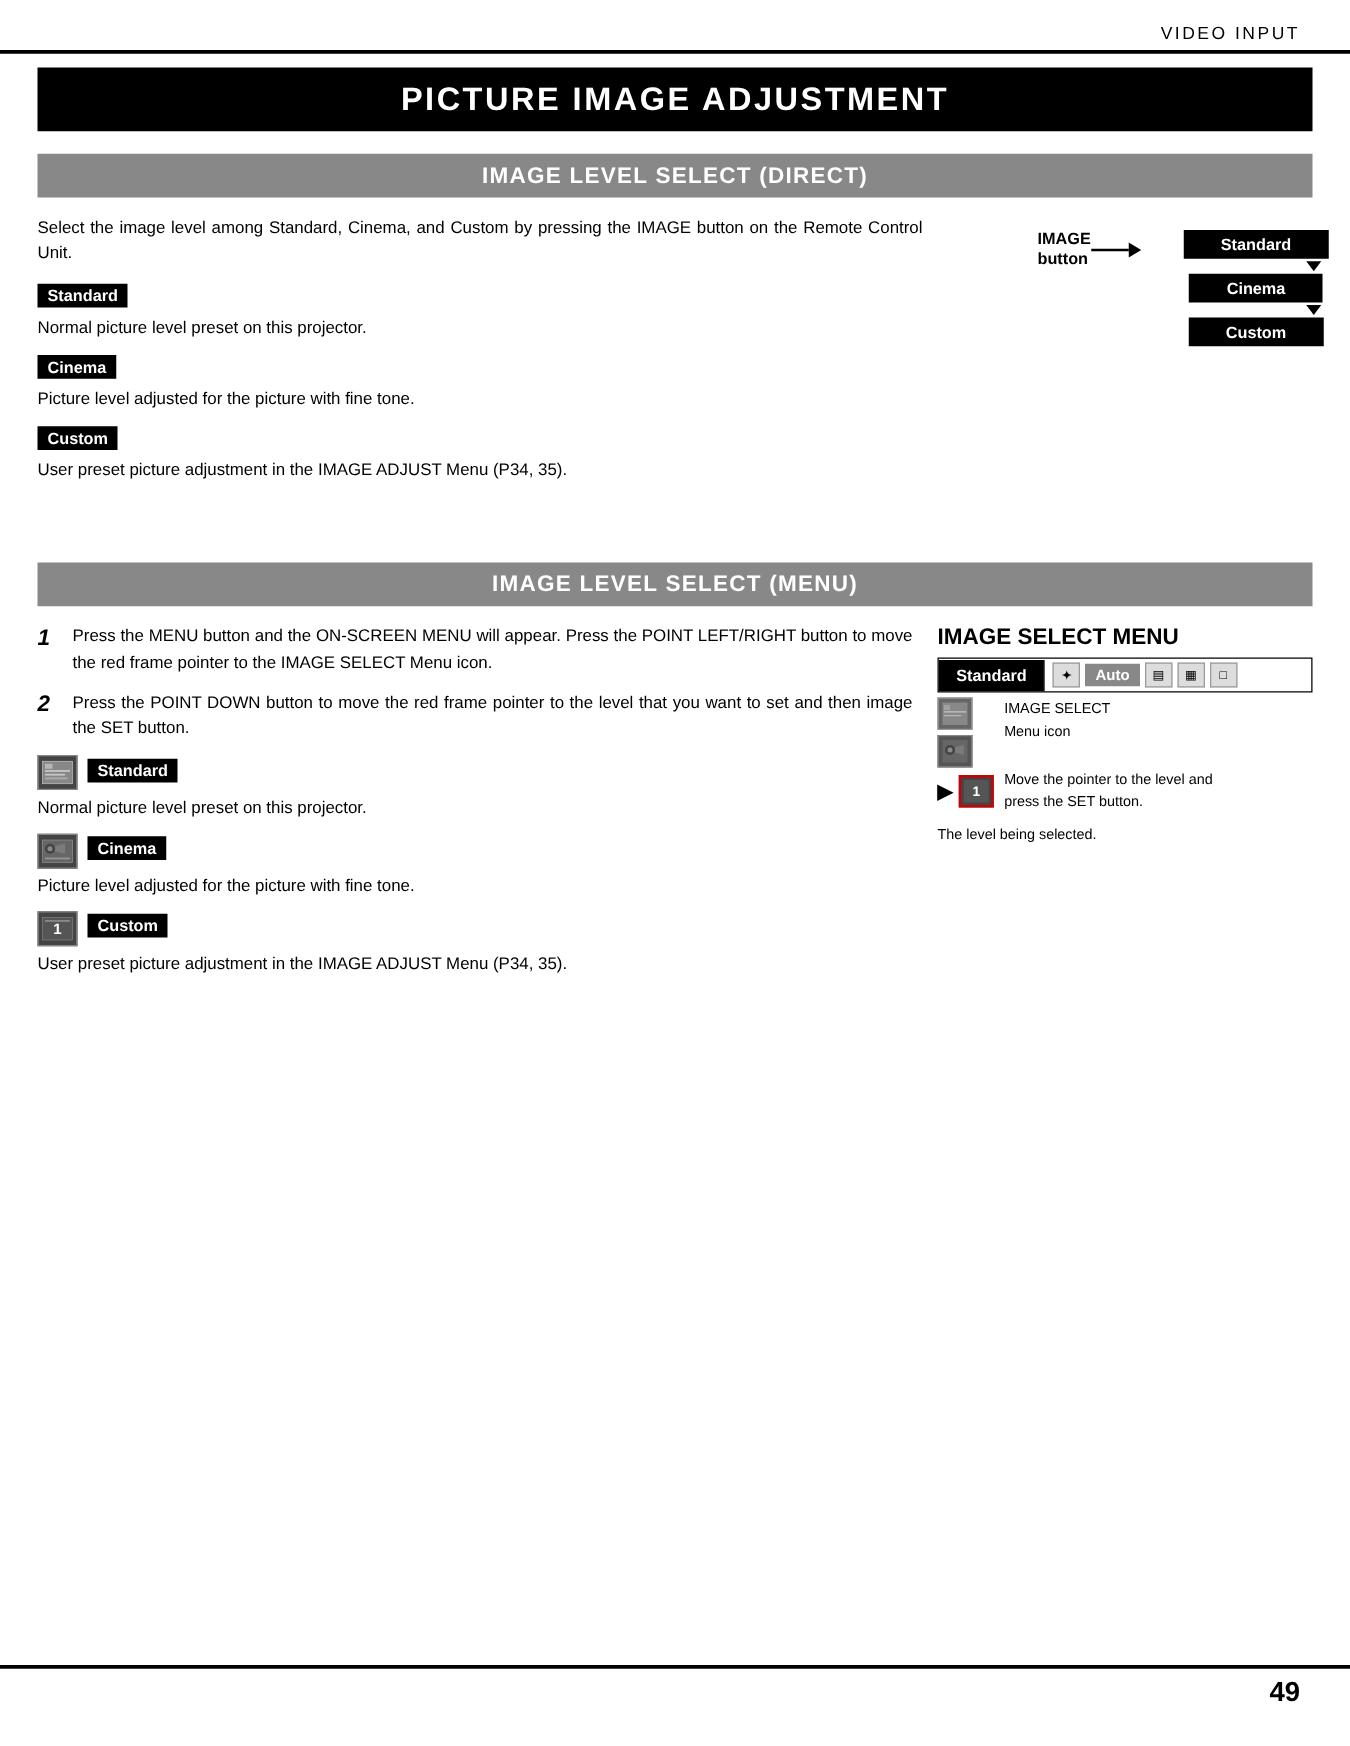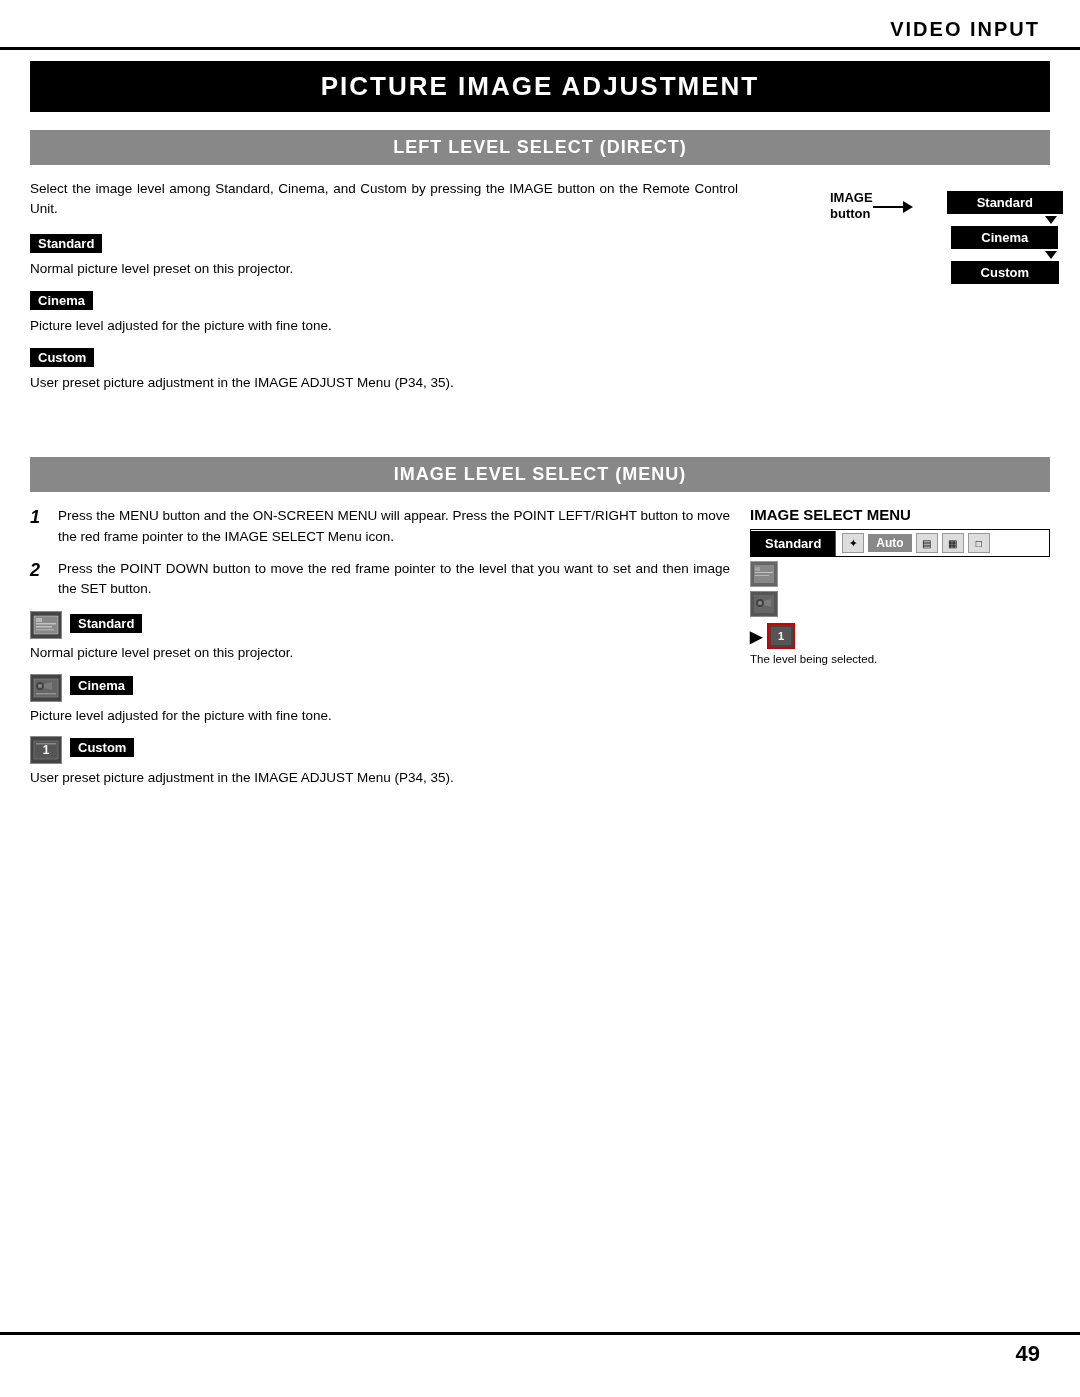--- a/index.html
+++ b/index.html
@@ -13,22 +13,22 @@
       position: relative;
     }
 
     
     .page-header {
       text-align: right;
       padding: 18px 40px 6px 40px;
       border-bottom: 3px solid #000;
     }
     .page-header-title {
-      font-size: 20px;
-      font-weight: bold;
+      font-size: 14px;
+      font-weight: normal;
       letter-spacing: 2px;
     }
 
     
     .main-title-bar {
       background: #000;
       color: #fff;
       text-align: center;
       padding: 10px 40px;
       margin: 0 30px;
@@ -195,21 +195,21 @@
     }
 
     
     .icon-svg {
       width: 28px;
       height: 24px;
     }
 
     
     .image-select-menu-label {
-      font-size: 15px;
+      font-size: 18px;
       font-weight: bold;
       margin-bottom: 6px;
     }
 
     
     .page-number {
       position: absolute;
       bottom: 30px;
       right: 40px;
       font-size: 22px;
@@ -233,21 +233,21 @@
   <span class="page-header-title">VIDEO INPUT</span>
 </div>
 
 <div style="margin: 11px 30px 0 30px;">
   <div class="main-title-bar" style="margin: 0;">
     <h1>PICTURE IMAGE ADJUSTMENT</h1>
   </div>
 </div>
 
 <div class="section-header">
-  <h2>LEFT LEVEL SELECT (DIRECT)</h2>
+  <h2>IMAGE LEVEL SELECT (DIRECT)</h2>
 </div>
 
 <div class="content-area">
   <div class="left-col">
     <p class="intro-text">Select the image level among Standard, Cinema, and Custom by pressing the IMAGE button on  the Remote Control Unit.</p>
 
     <div class="level-item">
       <span class="level-label">Standard</span>
       <p class="level-desc">Normal picture level preset on this projector.</p>
     </div>
@@ -399,20 +399,26 @@
           <div style="width:28px;height:26px;background:#444;border:2px solid #c00;display:flex;align-items:center;justify-content:center;">
             <svg width="22" height="20" viewBox="0 0 22 20">
               <rect x="1" y="1" width="20" height="18" fill="#555"></rect>
               <text x="11" y="14" text-anchor="middle" fill="#fff" font-size="11" font-weight="bold">1</text>
             </svg>
           </div>
         </div>
       </div>
 
       <div style="font-size:11.5px; line-height:1.6; flex:1; padding-top:0;">
+        <div style="margin-bottom: 20px;">
+          IMAGE SELECT<br>Menu icon
+        </div>
+        <div style="margin-bottom:6px;">
+          Move the pointer to the level and<br>press the SET button.
+        </div>
       </div>
     </div>
 
     <div style="font-size:11.5px; margin-top:4px;">The level being selected.</div>
   </div>
 </div>
 
 <div class="bottom-line"></div>
 <div class="page-number">49</div>
 

